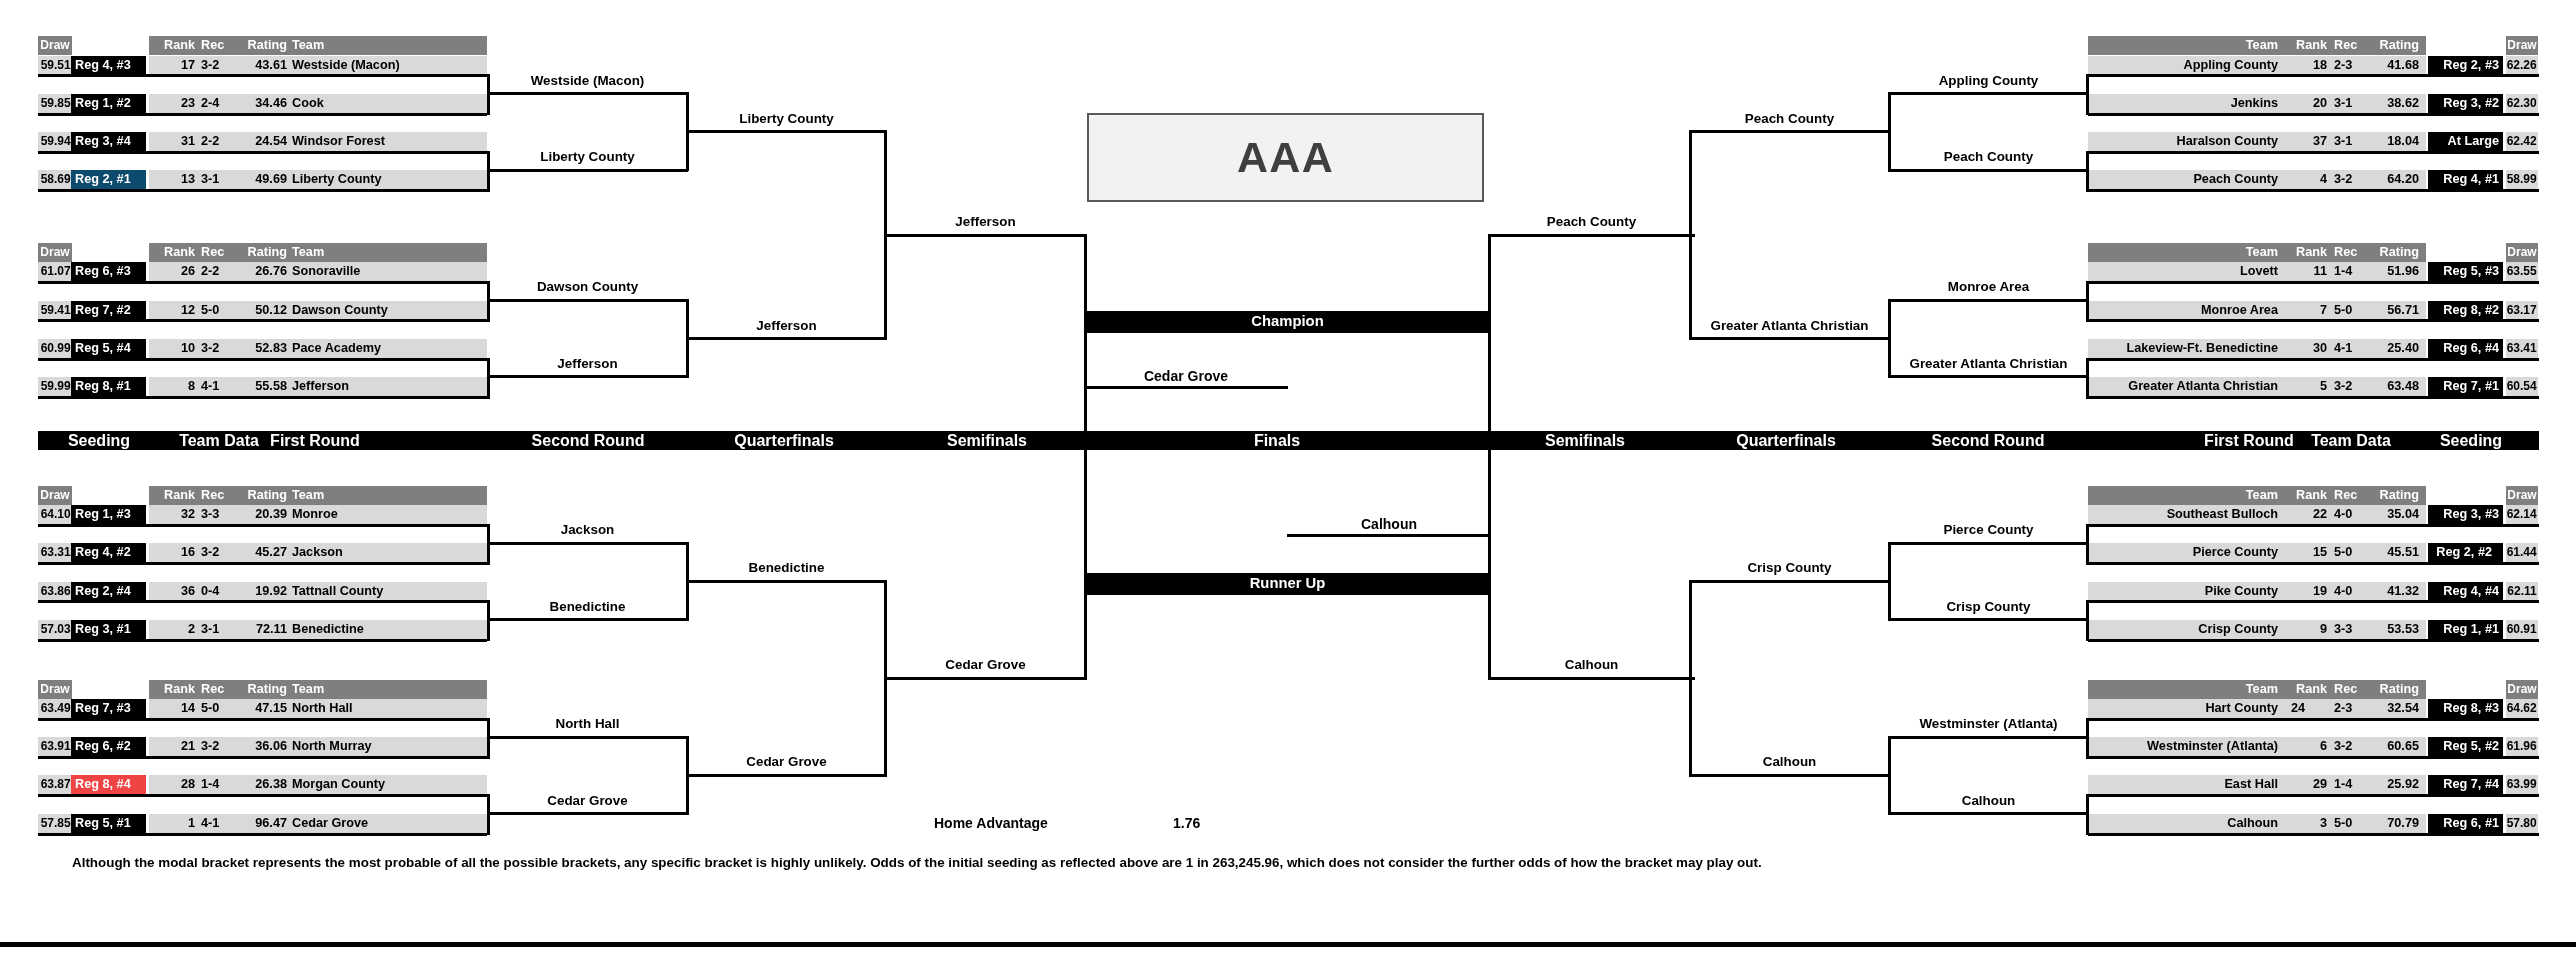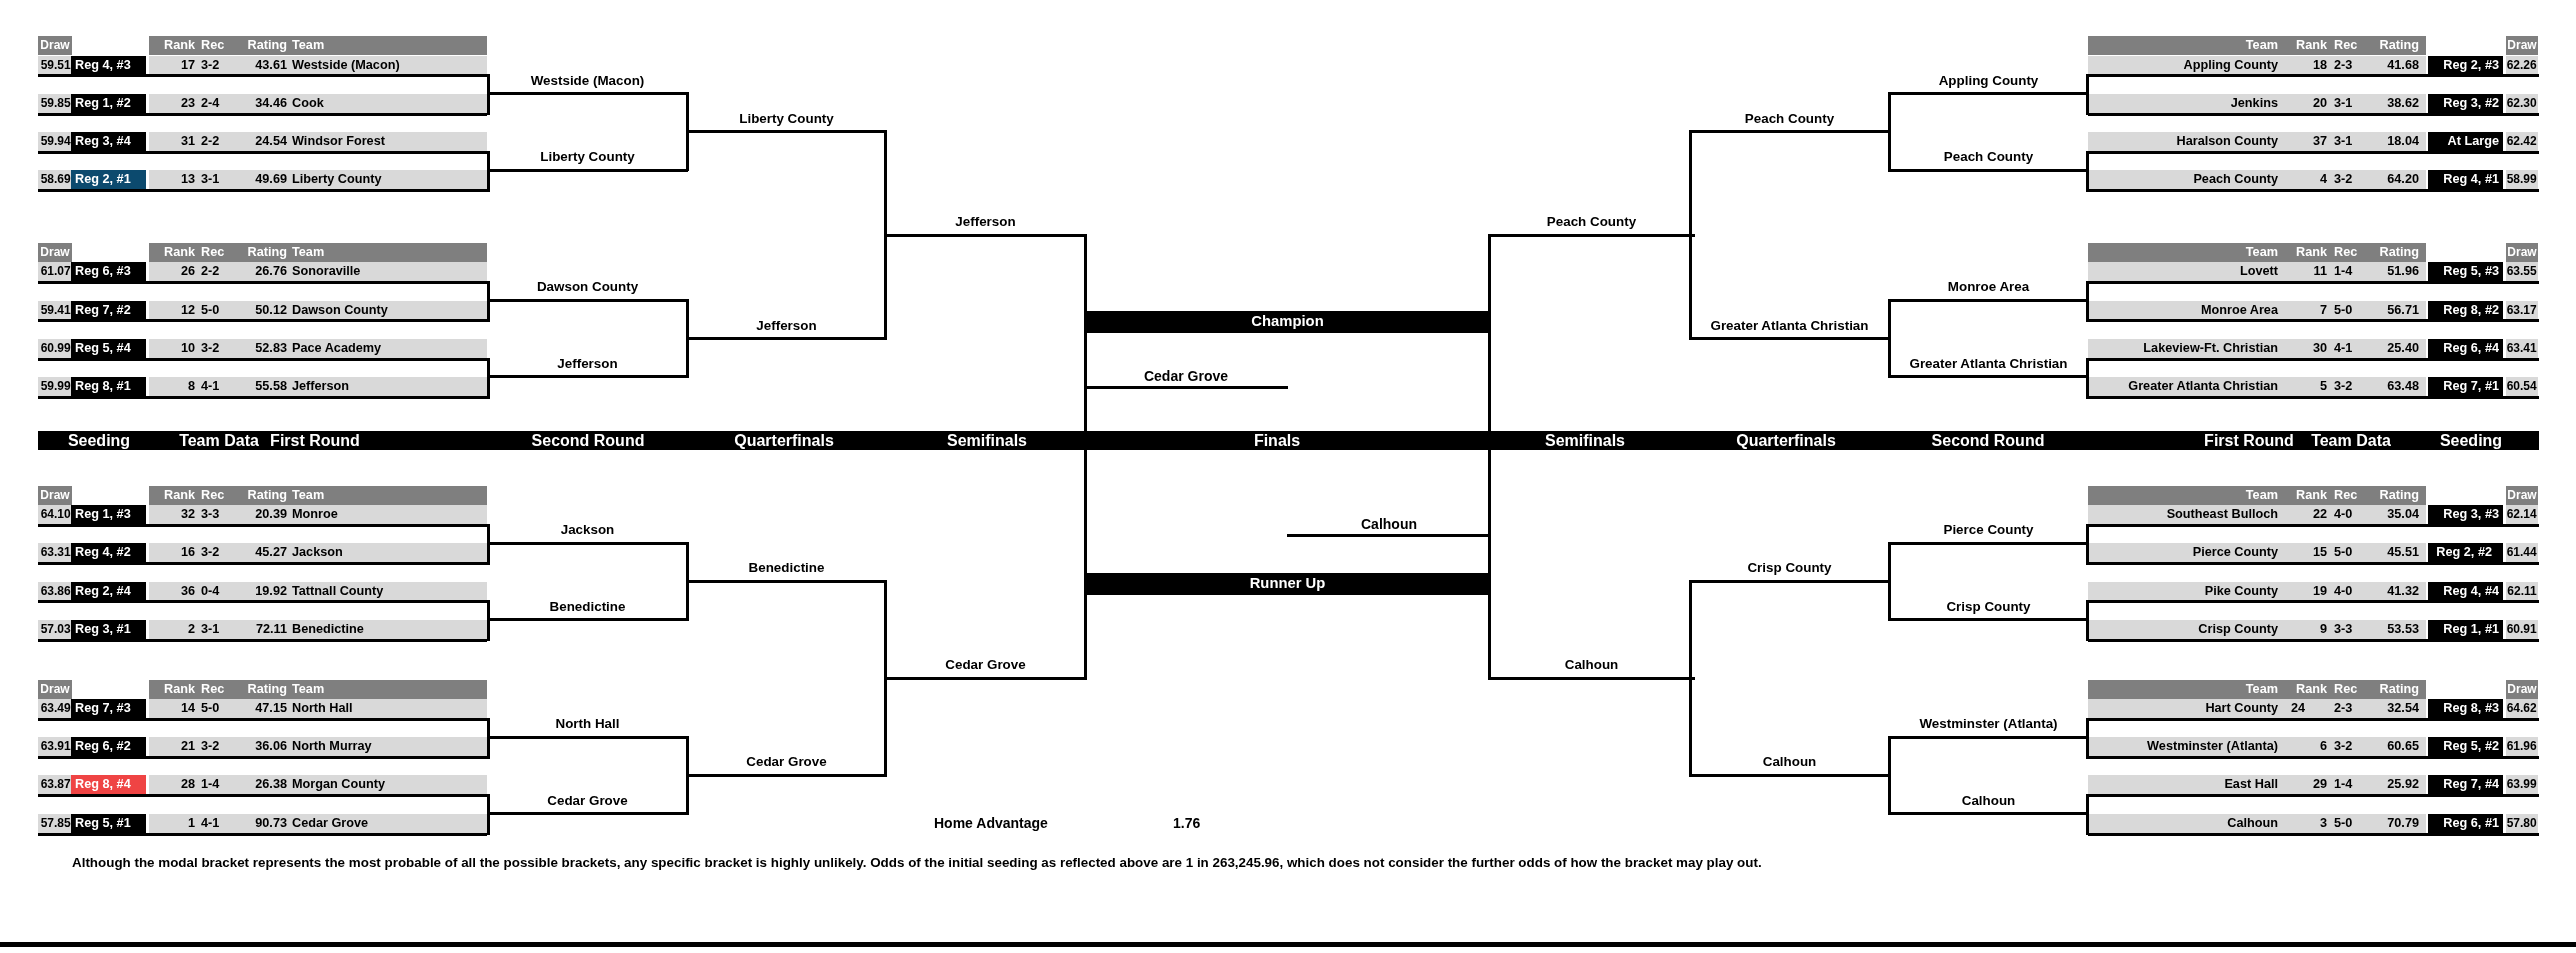--- a/index.html
+++ b/index.html
@@ -30,20 +30,23 @@
   #runner-line{left:1287px;top:534px;width:204px;height:2.7px}
   #ha-label{position:absolute;left:934px;top:814px;height:19px;line-height:19px;font-size:14px}
   #ha-value{position:absolute;left:1173px;top:814px;height:19px;line-height:19px;font-size:14px}
   #footnote{position:absolute;left:72px;top:853px;height:20px;line-height:20px;font-size:13.4px;white-space:nowrap}
   #bottom-line{position:absolute;left:0;top:942px;width:2576px;height:5.4px;background:#000}
 </style>
 </head>
 <body>
 
 <div id="c">
+  <div id="title-box">
+    <span>AAA</span>
+  </div>
   <div id="round-band"></div>
 
   <div id="champion-bar" class="finalbar">
     <span>Champion</span>
   </div>
   <div id="runnerup-bar" class="finalbar">
     <span>Runner Up</span>
   </div>
 
   <div id="champion-name" class="blabel">Cedar Grove</div>
@@ -217,21 +220,21 @@
       <span style="left: 52px; width: 30px; text-align: left;">1-4</span>
       <span style="left: 86px; width: 52px; text-align: right;">26.38</span>
       <span style="left: 143px; width: 194px; text-align: left;">Morgan County</span>
     </div>
     <div class="bl" style="left: 38px; top: 794px; width: 449px; height: 2.7px;"></div>
     <div class="cell draws" style="left: 38px; top: 814px; width: 34px; height: 19px; background: rgb(217, 217, 217); text-align: right; padding-right: 1.3px; box-sizing: border-box;">57.85</div>
     <div class="cell seedc" style="left: 71px; top: 814px; width: 75px; height: 19px; background: rgb(0, 0, 0); padding-left: 4px; box-sizing: border-box;">Reg 5, #1</div>
     <div class="cell" style="left: 149px; top: 814px; width: 338px; height: 19px; background: rgb(217, 217, 217);">
       <span style="left: 0px; width: 46px; text-align: right;">1</span>
       <span style="left: 52px; width: 30px; text-align: left;">4-1</span>
-      <span style="left: 86px; width: 52px; text-align: right;">90.73</span>
+      <span style="left: 86px; width: 52px; text-align: right;">96.47</span>
       <span style="left: 143px; width: 194px; text-align: left;">Cedar Grove</span>
     </div>
     <div class="bl" style="left: 38px; top: 833px; width: 449px; height: 2.7px;"></div>
     <div class="cell hdr" style="left: 2088px; top: 36px; width: 338px; height: 19px; background: rgb(127, 127, 127);">
       <span style="left: 0px; width: 190px; text-align: right;">Team</span>
       <span style="left: 203px; width: 36px; text-align: right;">Rank</span>
       <span style="left: 246px; width: 32px; text-align: left;">Rec</span>
       <span style="left: 279px; width: 52px; text-align: right;">Rating</span>
     </div>
     <div class="cell hdr" style="left: 2506px; top: 36px; width: 32px; height: 19px; background: rgb(127, 127, 127); text-align: center; font-size: 12px;">Draw</div>
@@ -290,21 +293,21 @@
     <div class="cell" style="left: 2088px; top: 301px; width: 338px; height: 19px; background: rgb(217, 217, 217);">
       <span style="left: 0px; width: 190px; text-align: right;">Monroe Area</span>
       <span style="left: 203px; width: 36px; text-align: right;">7</span>
       <span style="left: 246px; width: 32px; text-align: left;">5-0</span>
       <span style="left: 279px; width: 52px; text-align: right;">56.71</span>
     </div>
     <div class="cell seedc" style="left: 2428px; top: 301px; width: 75px; height: 19px; background: rgb(0, 0, 0); text-align: right; padding-right: 4px; box-sizing: border-box;">Reg 8, #2</div>
     <div class="cell draws" style="left: 2506px; top: 301px; width: 32px; height: 19px; background: rgb(217, 217, 217); text-align: right; padding-right: 1.3px; box-sizing: border-box;">63.17</div>
     <div class="bl" style="left: 2088px; top: 319px; width: 451px; height: 2.7px;"></div>
     <div class="cell" style="left: 2088px; top: 339px; width: 338px; height: 19px; background: rgb(217, 217, 217);">
-      <span style="left: 0px; width: 190px; text-align: right;">Lakeview-Ft. Christian</span>
+      <span style="left: 0px; width: 190px; text-align: right;">Lakeview-Ft. Benedictine</span>
       <span style="left: 203px; width: 36px; text-align: right;">30</span>
       <span style="left: 246px; width: 32px; text-align: left;">4-1</span>
       <span style="left: 279px; width: 52px; text-align: right;">25.40</span>
     </div>
     <div class="cell seedc" style="left: 2428px; top: 339px; width: 75px; height: 19px; background: rgb(0, 0, 0); text-align: right; padding-right: 4px; box-sizing: border-box;">Reg 6, #4</div>
     <div class="cell draws" style="left: 2506px; top: 339px; width: 32px; height: 19px; background: rgb(217, 217, 217); text-align: right; padding-right: 1.3px; box-sizing: border-box;">63.41</div>
     <div class="bl" style="left: 2088px; top: 358px; width: 451px; height: 2.7px;"></div>
     <div class="cell" style="left: 2088px; top: 377px; width: 338px; height: 19px; background: rgb(217, 217, 217);">
       <span style="left: 0px; width: 190px; text-align: right;">Greater Atlanta Christian</span>
       <span style="left: 203px; width: 36px; text-align: right;">5</span>

